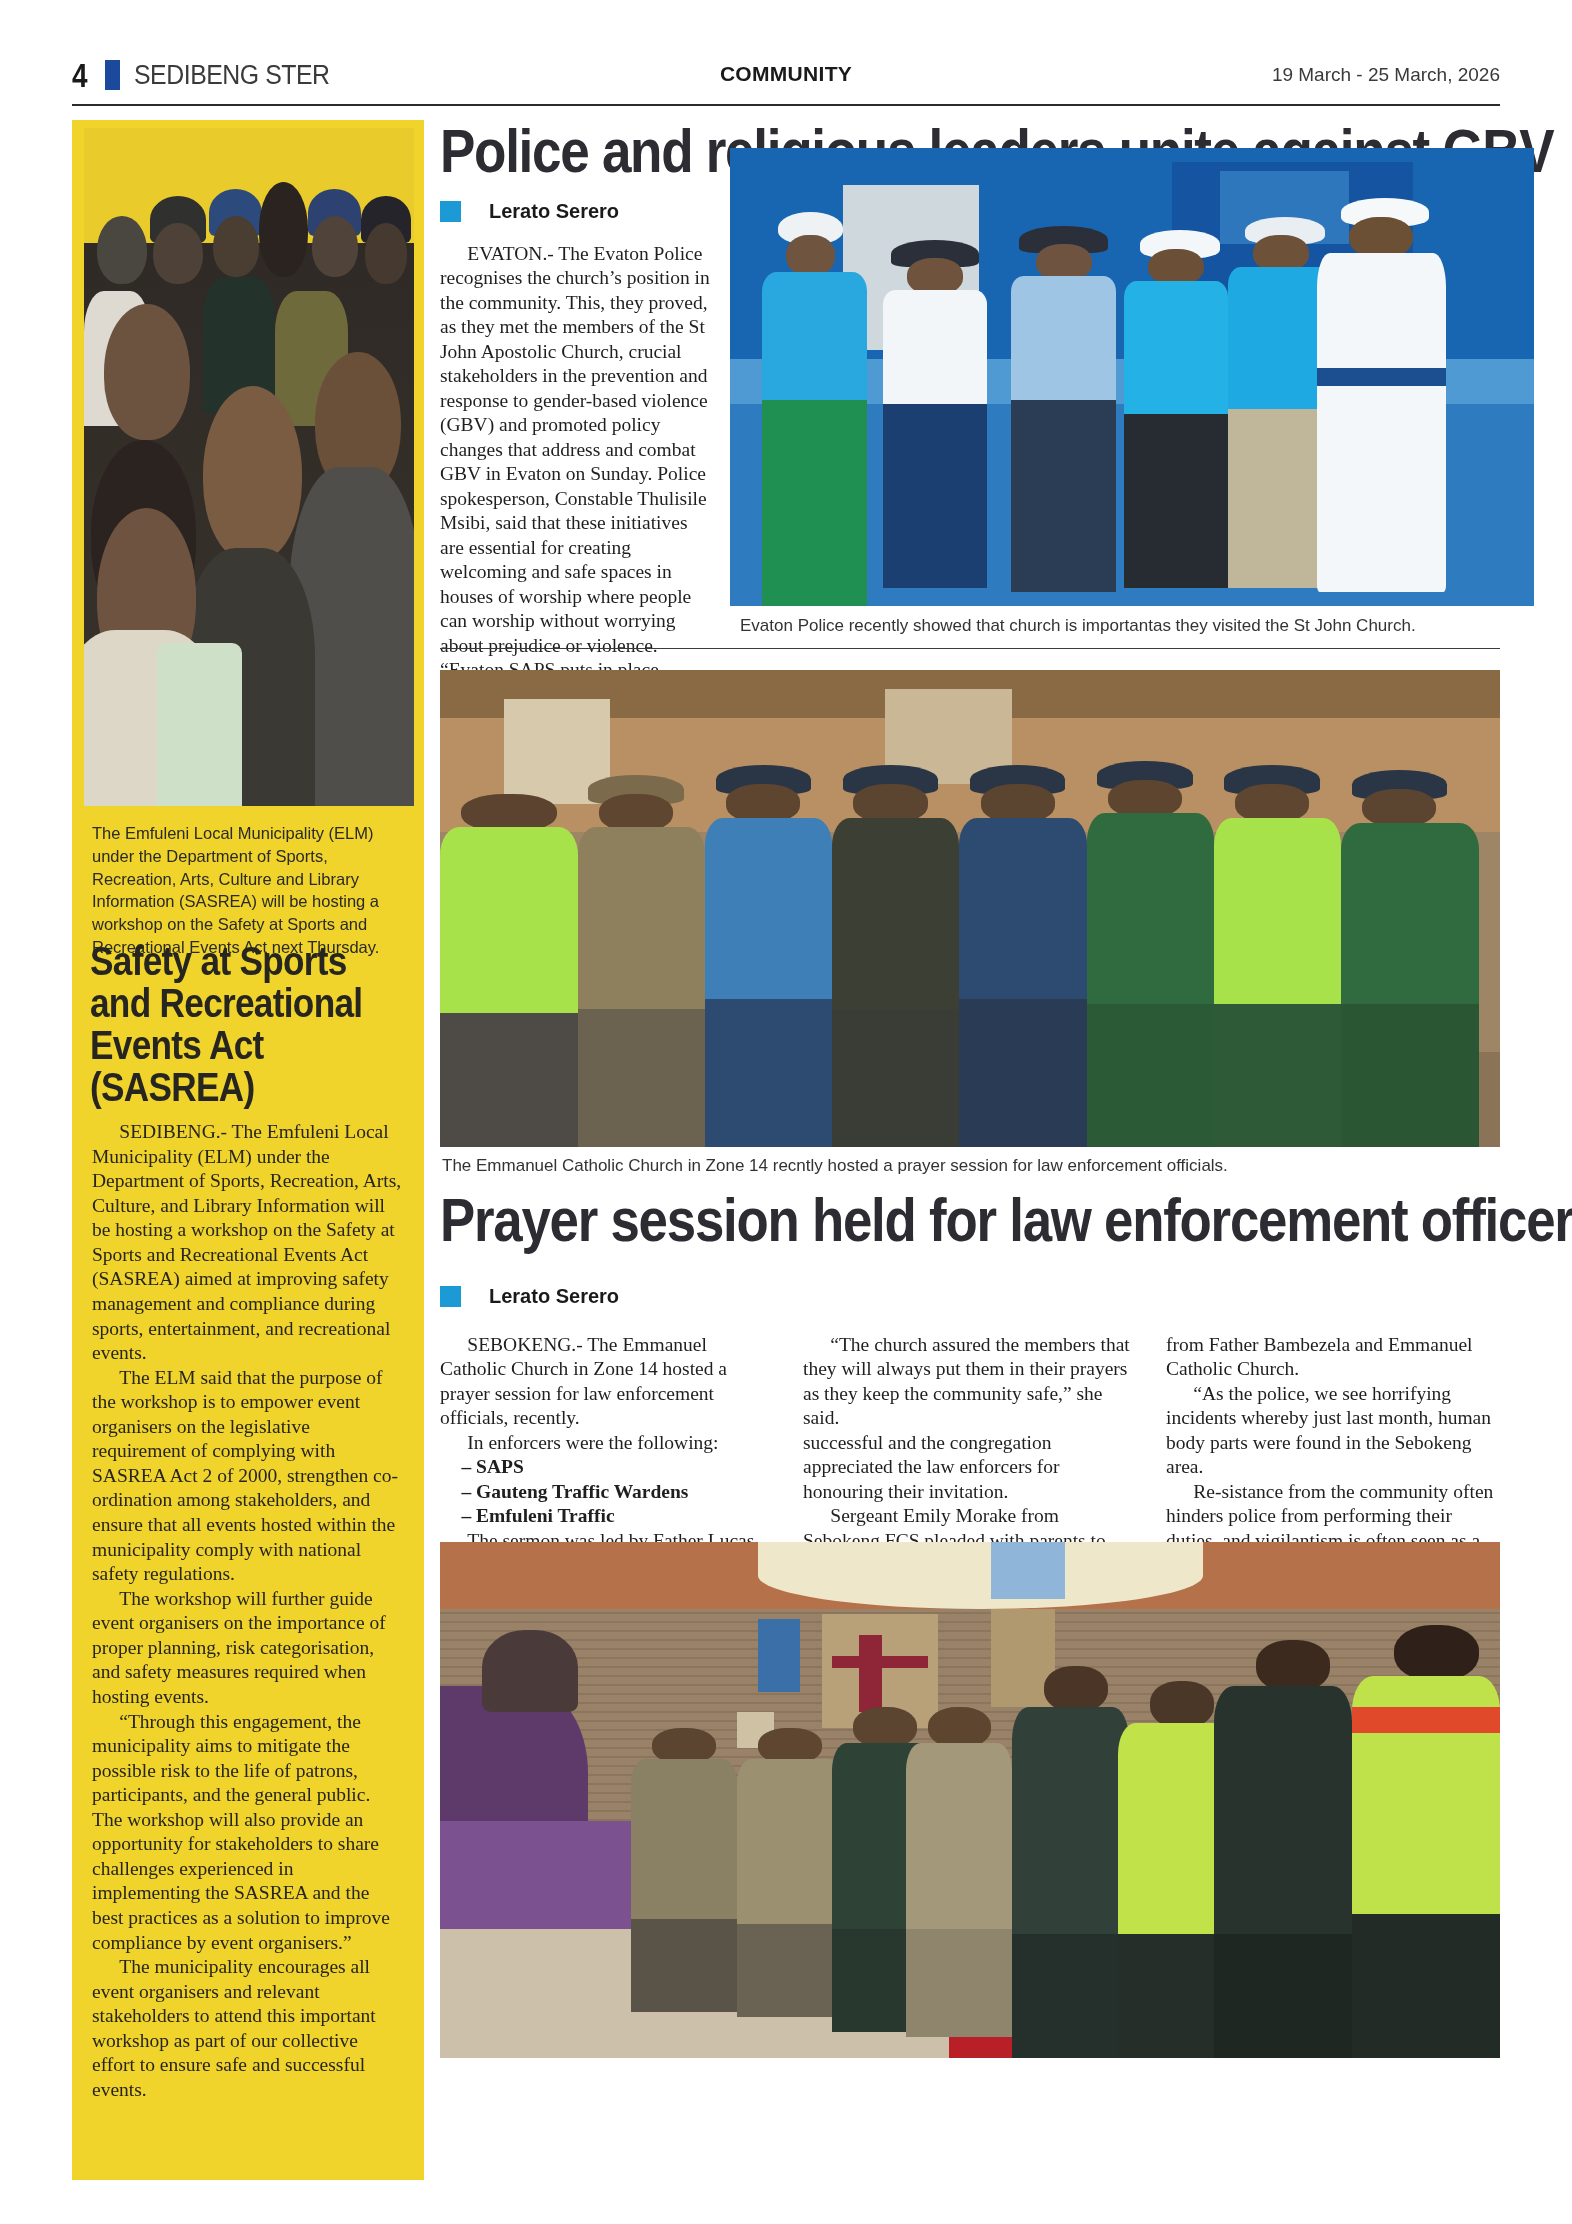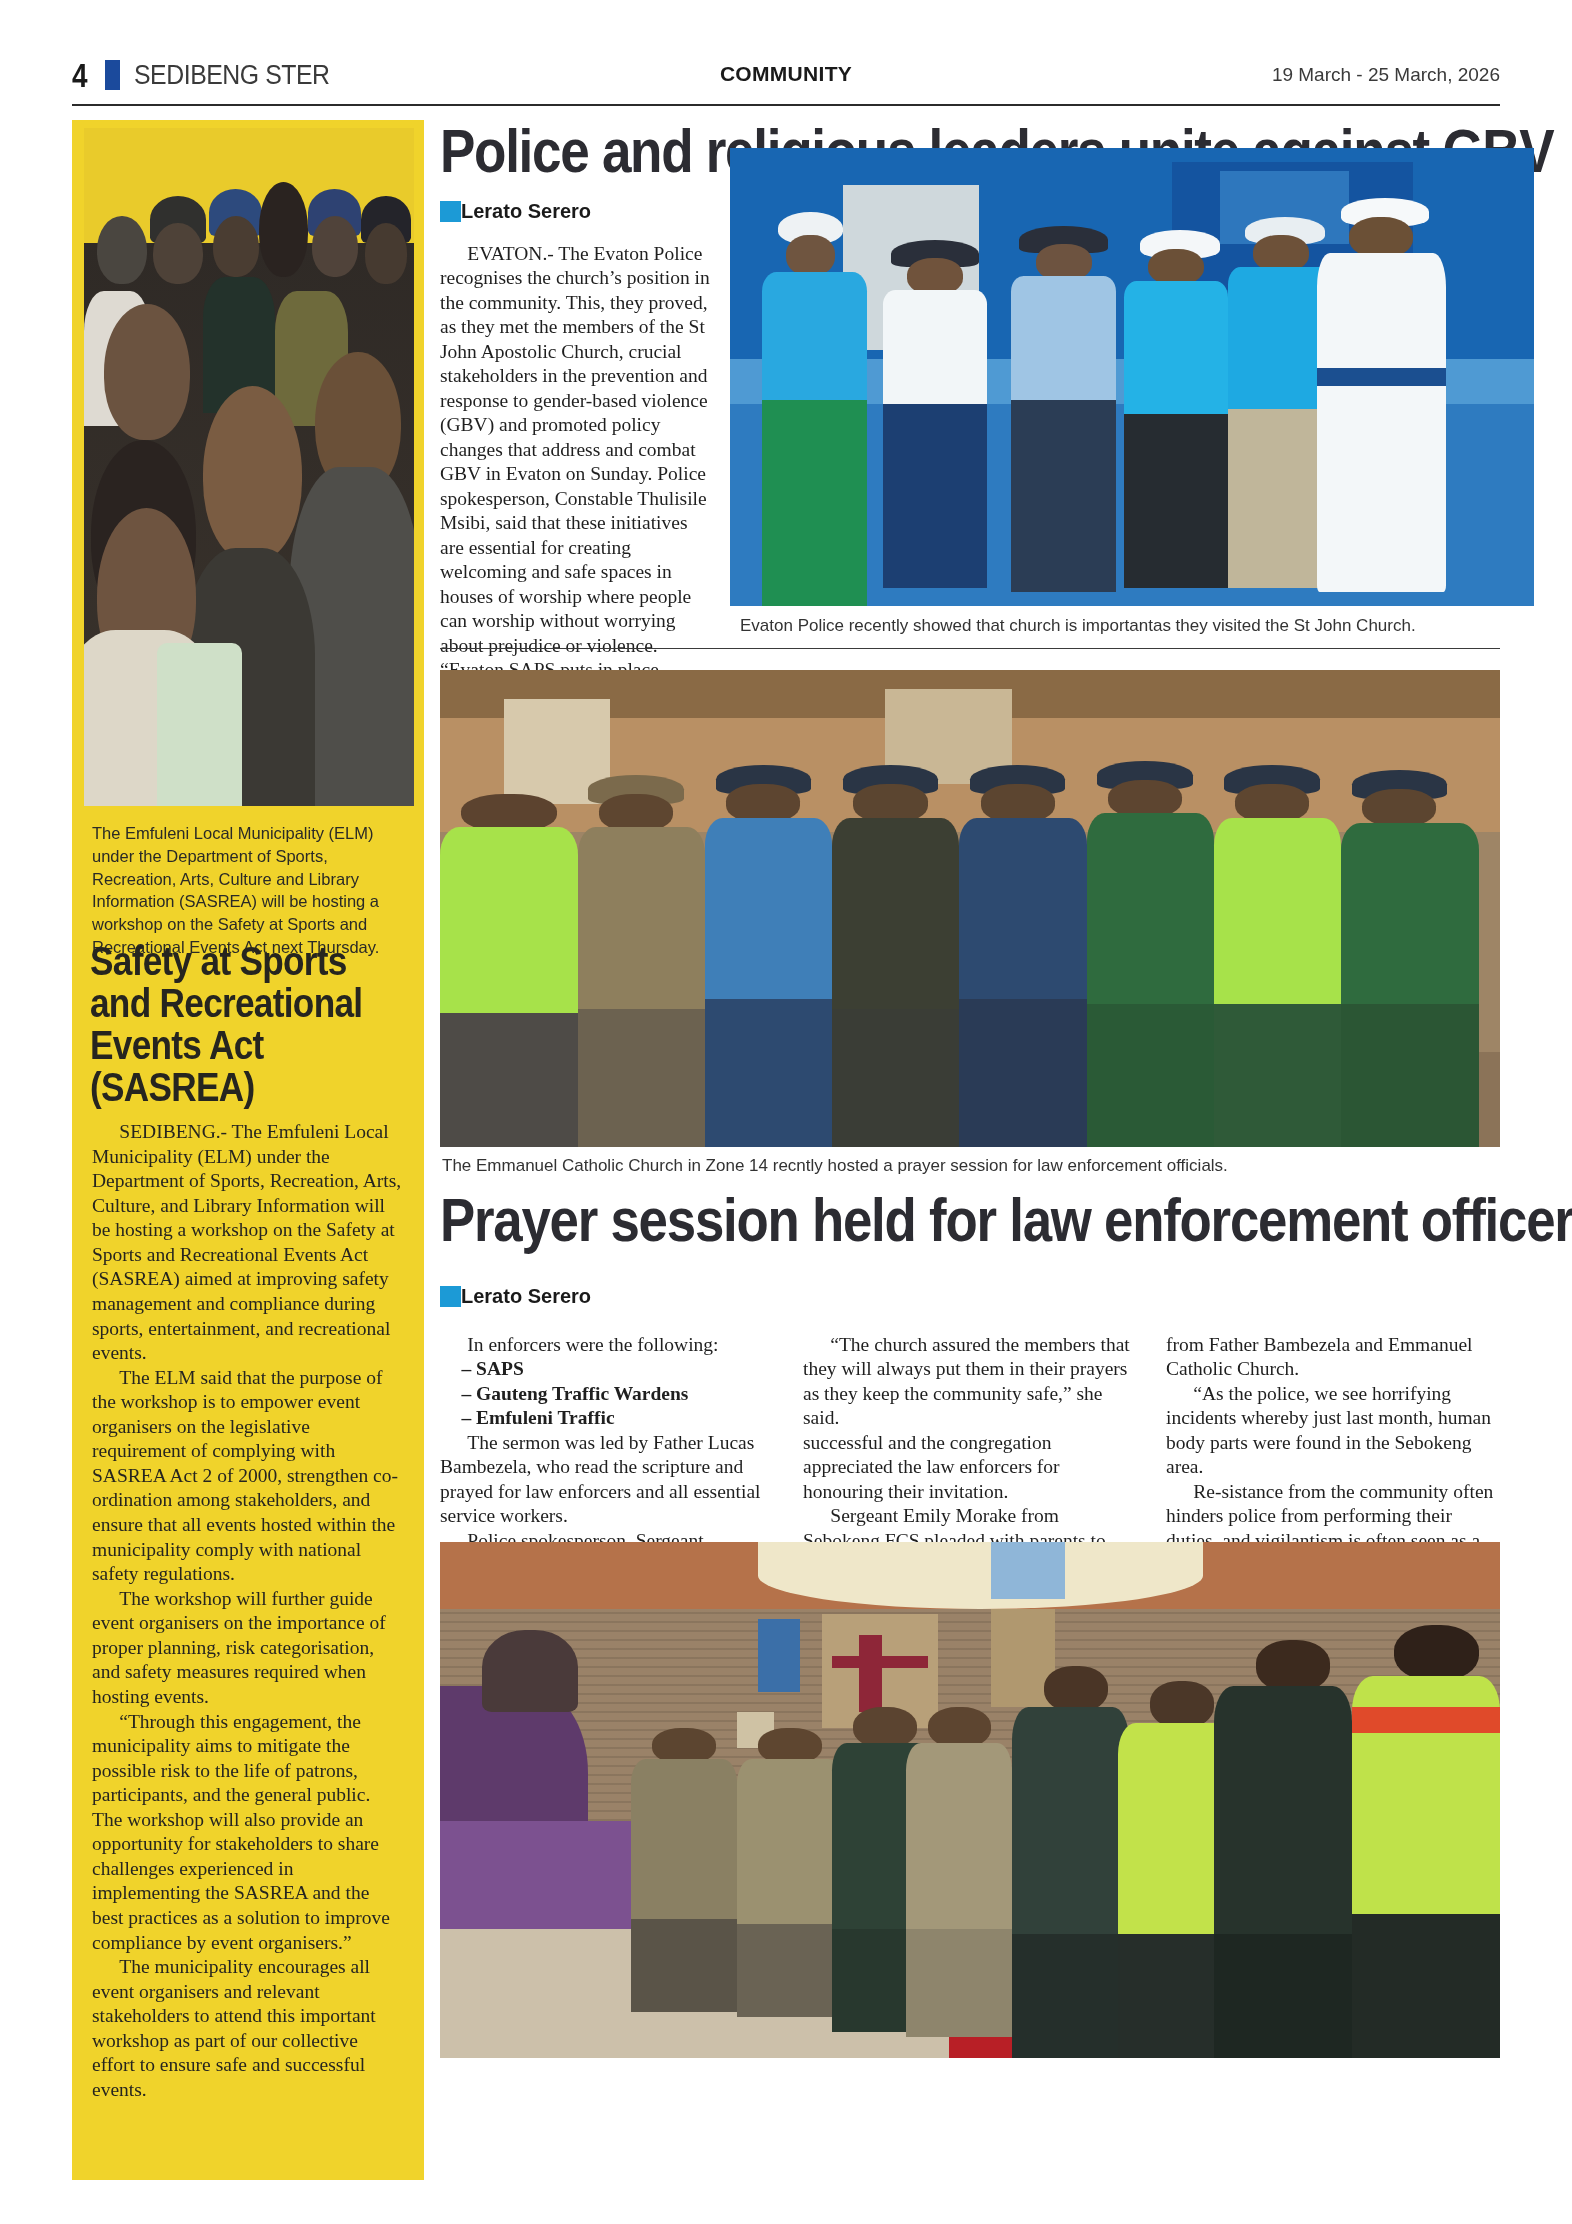--- a/index.html
+++ b/index.html
@@ -166,21 +166,21 @@
     letter-spacing: -1.5px;
     color: #2c2c32;
     transform: scaleX(0.855);
     transform-origin: left top;
     white-space: nowrap;
   }
 
   .byline {
     display: flex;
     align-items: center;
-    gap: 0;
+    gap: 28px;
   }
   .byline-square {
     width: 21px;
     height: 21px;
     background: #1c9ad6;
     flex: none;
   }
   .byline-name {
     font-family: "Liberation Sans", sans-serif;
     font-weight: bold;
@@ -494,20 +494,21 @@
 
     <div class="headline2">Prayer session held for law enforcement officers</div>
 
     <div class="byline a2-byline">
       <span class="byline-square"></span>
       <span class="byline-name">Lerato Serero</span>
     </div>
 
     <div class="a2-cols">
       <div class="col">
+        <p>SEBOKENG.- The Emmanuel Catholic Church in Zone 14 hosted a prayer session for law enforcement officials, recently.</p>
         <p>In enforcers were the following:</p>
         <p class="list">– SAPS</p>
         <p class="list">– Gauteng Traffic Wardens</p>
         <p class="list">– Emfuleni Traffic</p>
         <p>The sermon was led by Father Lucas Bambezela, who read the scripture and prayed for law enforcers and all essential service workers.</p>
         <p>Police spokesperson, Sergeant Nthabiseng Mokhachane, said that the day was</p>
       </div>
       <div class="col">
         <p>“The church assured the members that they will always put them in their prayers as they keep the community safe,” she said.</p>
         <p style="text-indent:0;">successful and the congregation appreciated the law enforcers for honouring their invitation.</p>

